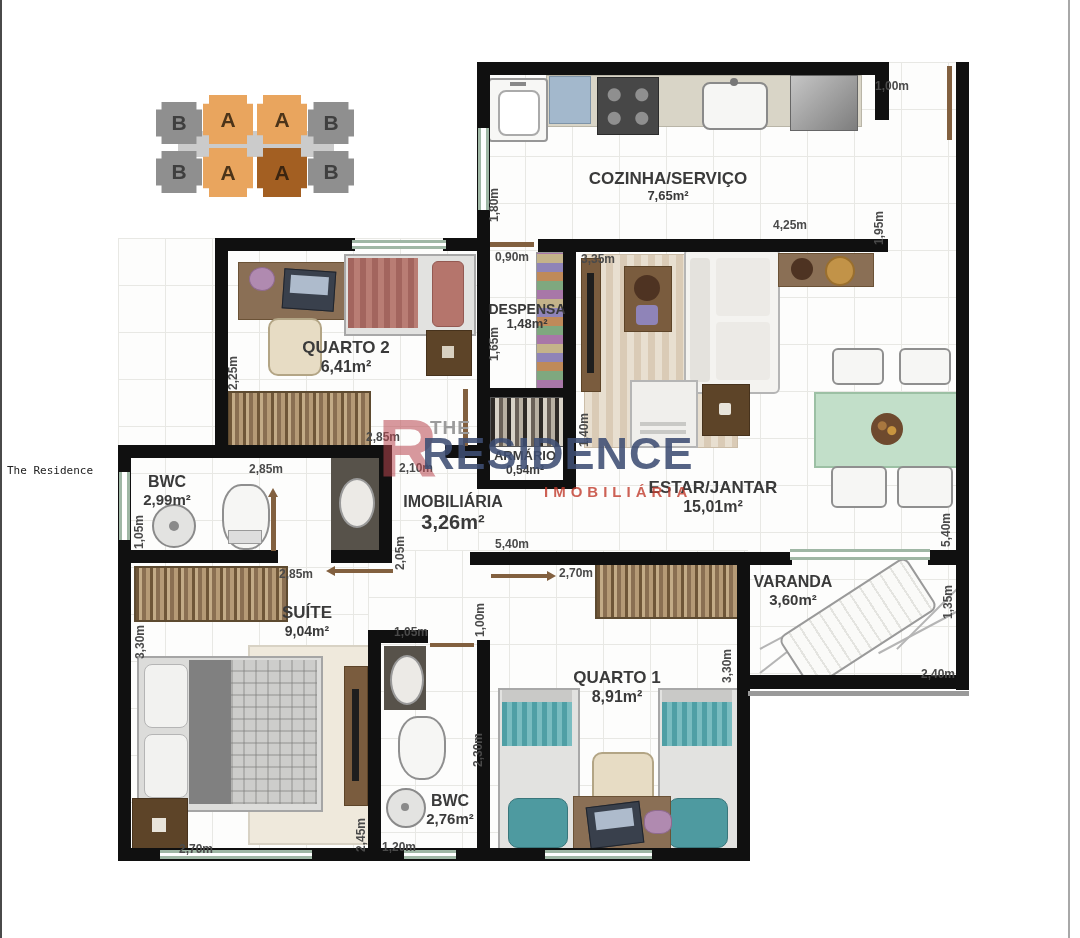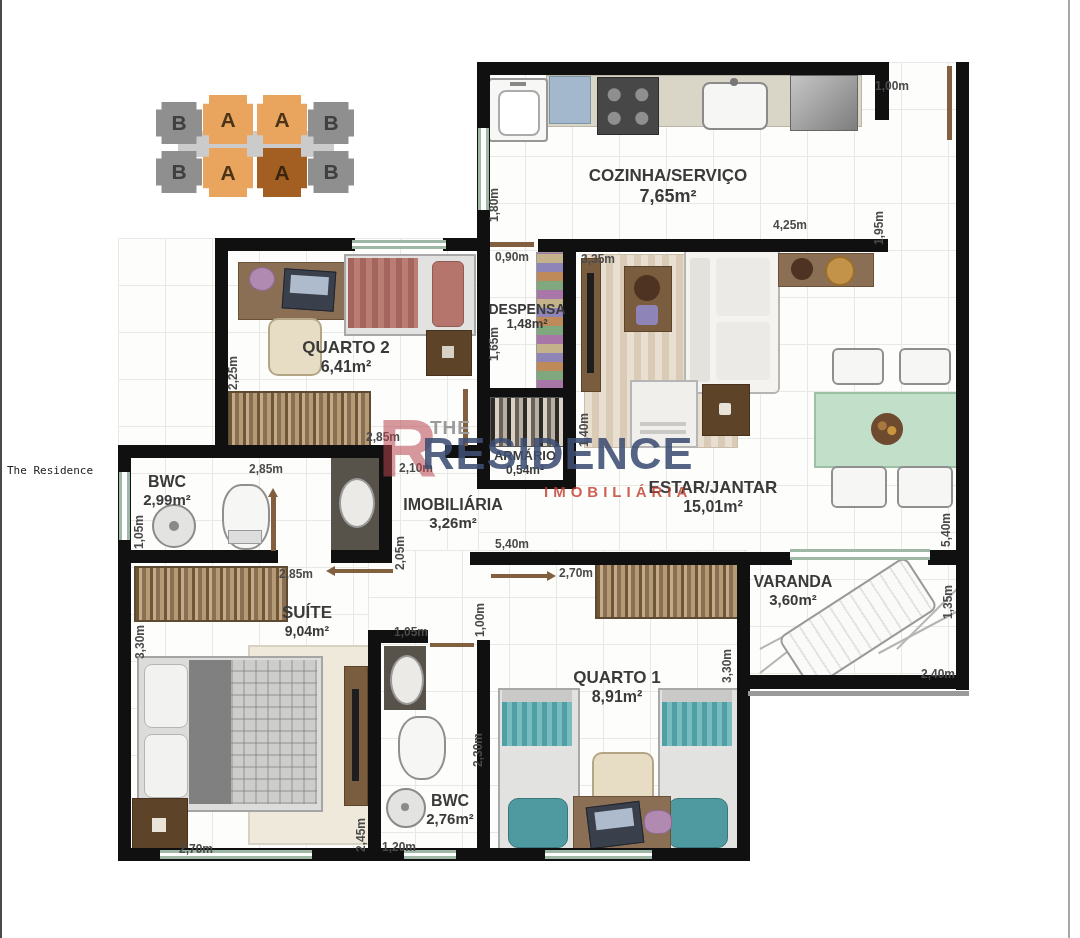--- a/index.html
+++ b/index.html
@@ -248,41 +248,41 @@
   <div class="ah" style="left:268px;top:488px;border-left:5px solid transparent;border-right:5px solid transparent;border-bottom:9px solid #82603f;"></div>
   <div class="door" style="left:335px;top:569px;width:58px;height:4px;"></div>
   <div class="ah" style="left:326px;top:566px;border-top:5px solid transparent;border-bottom:5px solid transparent;border-right:9px solid #82603f;"></div>
   <div class="door" style="left:491px;top:574px;width:56px;height:4px;"></div>
   <div class="ah" style="left:547px;top:571px;border-top:5px solid transparent;border-bottom:5px solid transparent;border-left:9px solid #82603f;"></div>
   <div class="door" style="left:430px;top:643px;width:44px;height:4px;"></div>
 
   <div id="room-layer">
       <div class="room-label" style="left: 668px; top: 186px; font-size: 17px;">
         <div>COZINHA/SERVIÇO</div>
-        <div class="ra" style="font-size: 18px;">7,65m²</div>
+        <div class="ra" style="font-size: 13px;">7,65m²</div>
       </div>
       <div class="room-label" style="left: 527px; top: 317px; font-size: 14px;">
         <div>DESPENSA</div>
         <div class="ra" style="font-size: 13px;">1,48m²</div>
       </div>
       <div class="room-label" style="left: 346px; top: 357px; font-size: 17px;">
         <div>QUARTO 2</div>
         <div class="ra" style="font-size: 16px;">6,41m²</div>
       </div>
       <div class="room-label" style="left: 525px; top: 463px; font-size: 13px;">
         <div>ARMÁRIO</div>
         <div class="ra" style="font-size: 12px;">0,54m²</div>
       </div>
       <div class="room-label" style="left: 713px; top: 497px; font-size: 17px;">
         <div>ESTAR/JANTAR</div>
         <div class="ra" style="font-size: 16px;">15,01m²</div>
       </div>
       <div class="room-label" style="left: 453px; top: 514px; font-size: 16px;">
         <div>IMOBILIÁRIA</div>
-        <div class="ra" style="font-size: 15px;">3,26m²</div>
+        <div class="ra" style="font-size: 20px;">3,26m²</div>
       </div>
       <div class="room-label" style="left: 167px; top: 491px; font-size: 16px;">
         <div>BWC</div>
         <div class="ra" style="font-size: 15px;">2,99m²</div>
       </div>
       <div class="room-label" style="left: 307px; top: 621px; font-size: 17px;">
         <div>SUÍTE</div>
         <div class="ra" style="font-size: 14px;">9,04m²</div>
       </div>
       <div class="room-label" style="left: 793px; top: 591px; font-size: 16px;">

